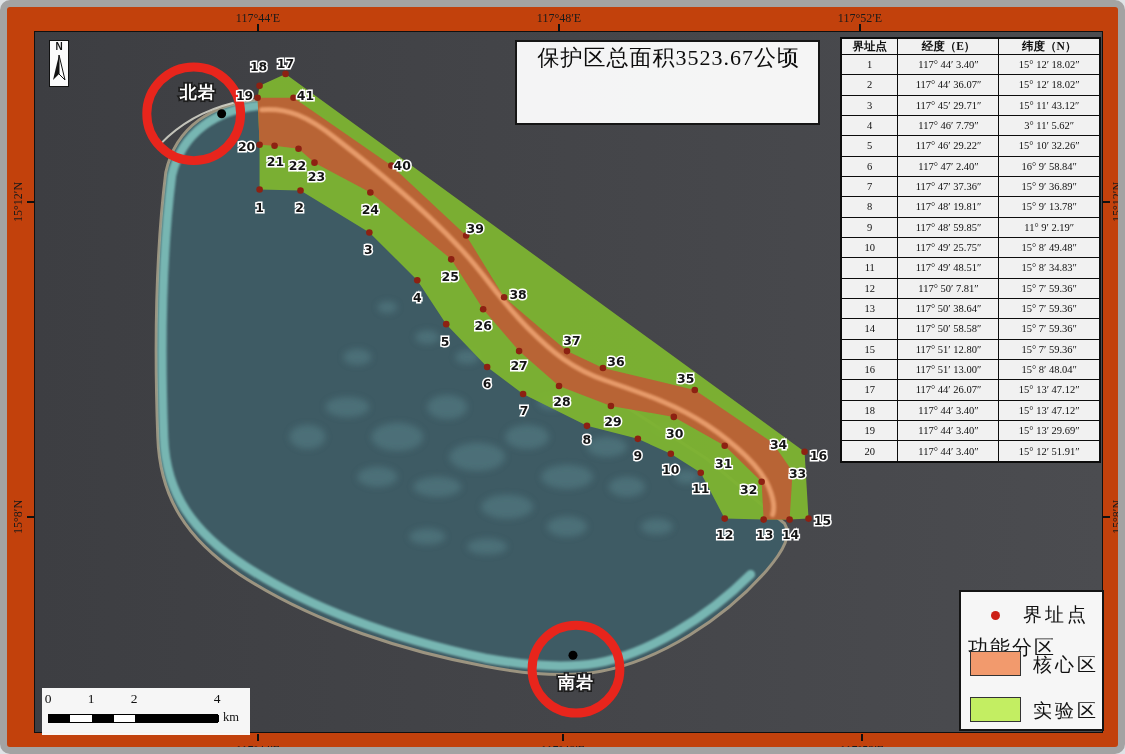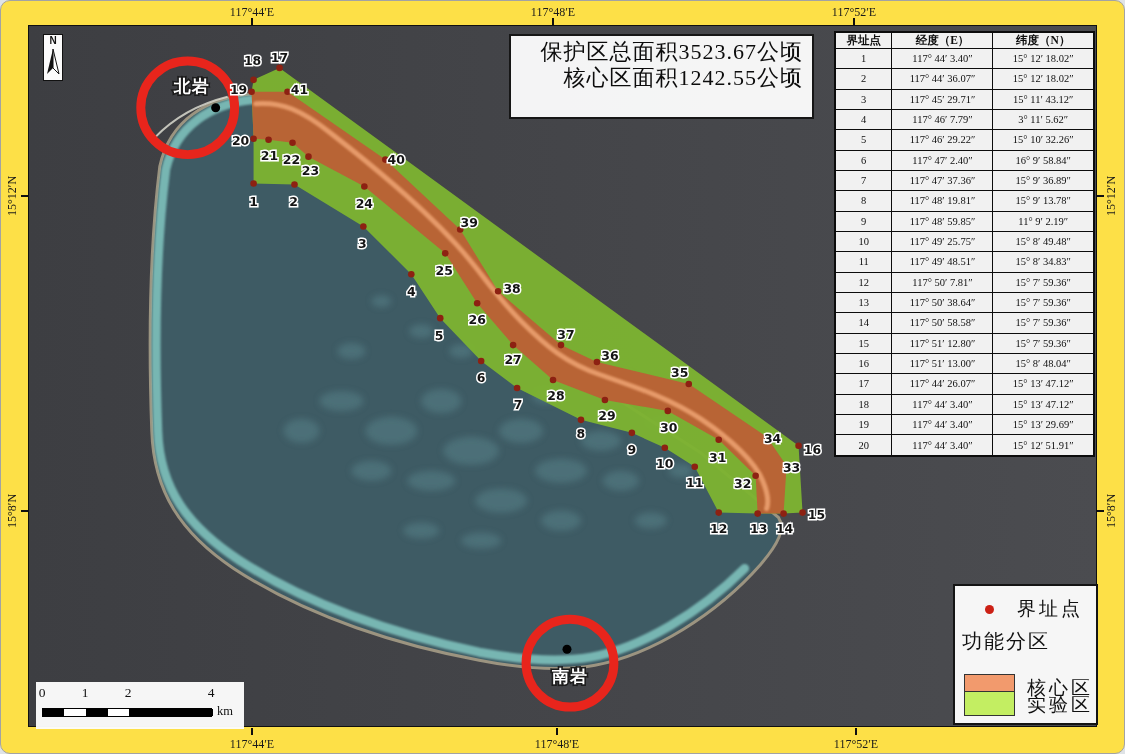--- a/index.html
+++ b/index.html
@@ -1,19 +1,19 @@
 <!DOCTYPE html>
 <html><head>
 <meta charset="utf-8">
 <style>
   * { box-sizing: border-box; }
   html,body { margin:0; padding:0; background:#dfe3e6; }
   #page {
-    position:relative; width:1125px; height:754px; background:#fde047;
-    border:1px solid #a3a3a3; border-radius:10px; overflow:hidden;
+    position:relative; width:1125px; height:754px; background:#c2410c;
+    border:7px solid #a3a3a3; border-radius:10px; overflow:hidden;
     font-family:"Liberation Serif", serif; color:#111;
   }
   
   #map-frame {
     position:absolute; left:27px; top:24px; width:1069px; height:702px;
     border:1.5px solid #101010; background:#46474b;
   }
   #map-svg { position:absolute; left:0; top:0; width:100%; height:100%; }
 
   
@@ -23,21 +23,21 @@
   .ax-left   { left:11px;  transform:translate(-50%,-50%) rotate(-90deg); }
   .ax-right  { left:1110px;transform:translate(-50%,-50%) rotate(-90deg); }
   .tick { position:absolute; background:#101010; }
   .tick-v { width:1.5px; height:7px; }
   .tick-h { width:7px; height:1.5px; }
 
   
   #info-box {
     position:absolute; left:508px; top:33px; width:305px; height:85px;
     background:rgba(252,252,252,.96); border:2px solid #161616;
-    padding:3px 9px 0 6px; text-align:right;
+    padding:3px 18px 0 6px; text-align:right;
     font-size:22px; line-height:26px; letter-spacing:1px; color:#0c0c0c;
   }
 
   
   #coord-table-wrap { position:absolute; left:833px; top:30px; width:261px; height:426px; }
   #coord-table {
     width:100%; height:100%; border-collapse:collapse; table-layout:fixed;
     background:rgba(247,247,247,.97); border:2px solid #0c0c0c;
   }
   #coord-table th, #coord-table td {
@@ -255,21 +255,20 @@
   <div id="north-box">
     <div id="north-letter">N</div>
     <svg id="north-arrow-svg" width="16" height="30" viewBox="0 0 16 30">
       <polygon points="8,2 2,27 8,21" fill="#111"></polygon>
       <polygon points="8,2 14,27 8,21" fill="#fff" stroke="#111" stroke-width="1"></polygon>
     </svg>
   </div>
 
   <div id="info-box">
       <div class="info-line">保护区总面积3523.67公顷</div>
-      <div class="info-line">核心区面积1242.55公顷</div>
     </div>
 
   <div id="coord-table-wrap">
     <table id="coord-table">
       <colgroup>
           <col style="width:22%">
           <col style="width:39%">
           <col style="width:39%">
         </colgroup>
       <thead>
@@ -384,21 +383,21 @@
     </table>
   </div>
 
   <div id="legend-box">
     <div id="legend-dot-row">
       <span id="legend-dot" style="background: rgb(204, 32, 21);"></span>
       <span id="legend-dot-label">界址点</span>
     </div>
     <div id="legend-group-label">功能分区</div>
     <div id="legend-items">
-        <div class="legend-item" style="top: 88px;">
+        <div class="legend-item" style="top: 59px;">
           <div class="legend-swatch" style="background: rgb(242, 154, 109);"></div>
           <div class="legend-item-label">核心区</div>
         </div>
         <div class="legend-item" style="top: 105px;">
           <div class="legend-swatch" style="background: rgb(195, 238, 98);"></div>
           <div class="legend-item-label">实验区</div>
         </div>
       </div>
   </div>
 

